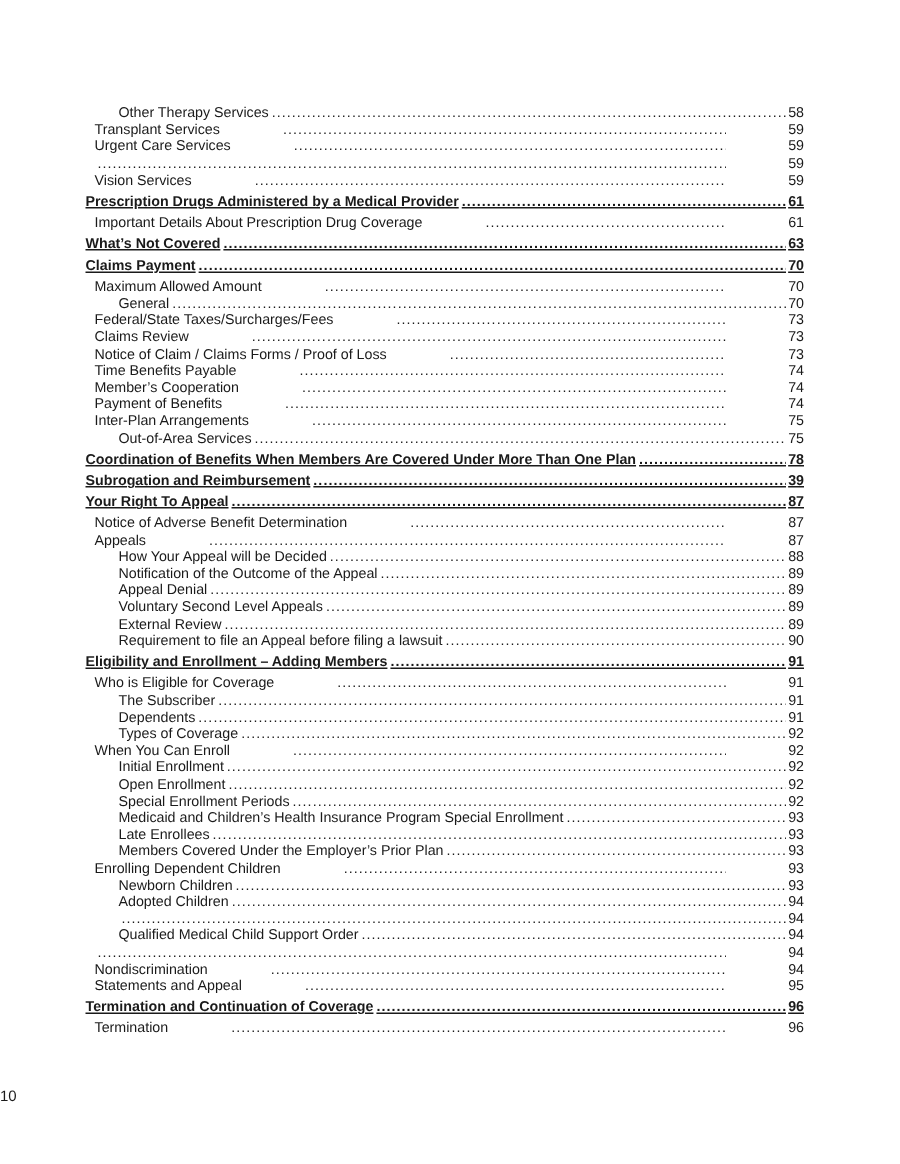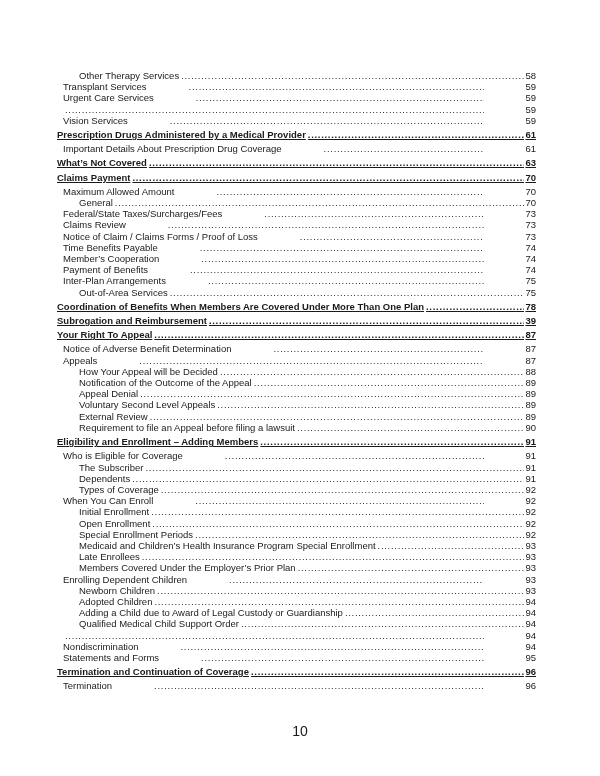--- a/index.html
+++ b/index.html
@@ -48,22 +48,22 @@
   }
   .toc-pagenum {
     flex: 0 0 auto;
     padding-left: 1px;
   }
   .footer {
     position: absolute;
     top: 726px;
     left: 0;
     width: 100%;
-    text-align: center;
-    font-size: 14px;
+    text-align: left;
+    font-size: 10px;
     line-height: 11.2px;
   }
 </style>
 </head>
 <body>
 
 <div class="toc">
     <div class="toc-row lvl2">
       <span class="toc-label">Other Therapy Services</span>
       <span class="toc-leader">....................................................................................................................................................................................................................................................................</span>
@@ -282,40 +282,39 @@
       <span class="toc-label">Newborn Children</span>
       <span class="toc-leader">....................................................................................................................................................................................................................................................................</span>
       <span class="toc-pagenum">93</span>
     </div>
     <div class="toc-row lvl2">
       <span class="toc-label">Adopted Children</span>
       <span class="toc-leader">....................................................................................................................................................................................................................................................................</span>
       <span class="toc-pagenum">94</span>
     </div>
     <div class="toc-row lvl2">
-      <span class="toc-label">Adding a Child due to Award of Legal Custody or Guardianship</span>
       <span class="toc-leader">....................................................................................................................................................................................................................................................................</span>
       <span class="toc-pagenum">94</span>
     </div>
     <div class="toc-row lvl2">
       <span class="toc-label">Qualified Medical Child Support Order</span>
       <span class="toc-leader">....................................................................................................................................................................................................................................................................</span>
       <span class="toc-pagenum">94</span>
     </div>
     <div class="toc-row lvl1">
       <span class="toc-leader">....................................................................................................................................................................................................................................................................</span>
       <span class="toc-pagenum">94</span>
     </div>
     <div class="toc-row lvl1">
       <span class="toc-label">Nondiscrimination</span>
       <span class="toc-leader">....................................................................................................................................................................................................................................................................</span>
       <span class="toc-pagenum">94</span>
     </div>
     <div class="toc-row lvl1">
-      <span class="toc-label">Statements and Forms</span>
+      <span class="toc-label">Statements and Appeal</span>
       <span class="toc-leader">....................................................................................................................................................................................................................................................................</span>
       <span class="toc-pagenum">95</span>
     </div>
     <div class="toc-row lvl0 bold">
       <span class="toc-label">Termination and Continuation of Coverage</span>
       <span class="toc-leader">....................................................................................................................................................................................................................................................................</span>
       <span class="toc-pagenum">96</span>
     </div>
     <div class="toc-row lvl1">
       <span class="toc-label">Termination</span>

